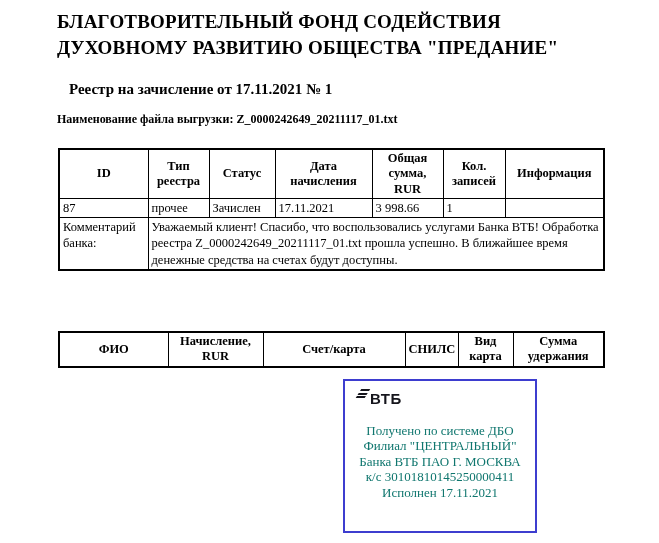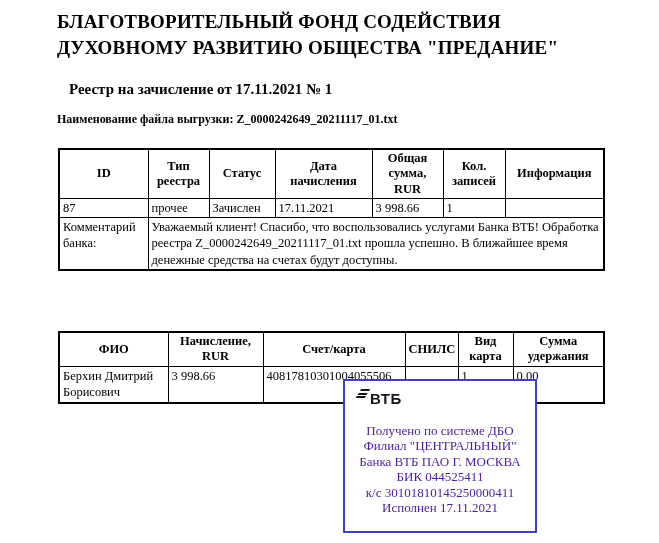--- a/index.html
+++ b/index.html
@@ -71,21 +71,21 @@
     background:#15151c; margin-bottom:1.5px;
   }
   .vtb-text {
     font-family:"Liberation Sans","DejaVu Sans",sans-serif;
     font-weight:bold; font-size:15px; letter-spacing:0.5px;
     color:#15151c;
   }
   .stamp-text {
     position:absolute; left:0; right:0; top:42px;
     text-align:center; font-size:13px; line-height:15.4px;
-    color:#4c1d95;
+    color:#0f766e;
   }
 </style>
 </head>
 <body>
 
 <div class="page">
 
   <div class="title">
     <div>БЛАГОТВОРИТЕЛЬНЫЙ ФОНД СОДЕЙСТВИЯ</div>
     <div>ДУХОВНОМУ РАЗВИТИЮ ОБЩЕСТВА "ПРЕДАНИЕ"</div>
@@ -142,43 +142,34 @@
     </colgroup>
     <tbody>
         <tr class="hdr-row">
       <th>ФИО</th>
       <th>Начисление, RUR</th>
       <th>Счет/карта</th>
       <th>СНИЛС</th>
       <th>Вид карта</th>
       <th>Сумма удержания</th>
     </tr>
-    <tr class="data-row">
-      <td>Берхин Дмитрий Борисович</td>
-      <td>3 998.66</td>
-      <td>40817810301004055506</td>
-      <td></td>
-      <td>1</td>
-      <td>0.00</td>
-    </tr>
   </tbody>
     </table>
 
   <div class="stamp">
     <div class="stamp-logo">
       <span class="vtb-bars">
           <i></i>
           <i></i>
           <i></i>
         </span>
       <span class="vtb-text">ВТБ</span>
     </div>
     <div class="stamp-text">
       <div>Получено по системе ДБО</div>
       <div>Филиал "ЦЕНТРАЛЬНЫЙ"</div>
       <div>Банка ВТБ ПАО Г. МОСКВА</div>
-      <div>БИК 044525411</div>
       <div>к/с 30101810145250000411</div>
       <div>Исполнен 17.11.2021</div>
     </div>
   </div>
 
 </div>
 
 </body></html>

